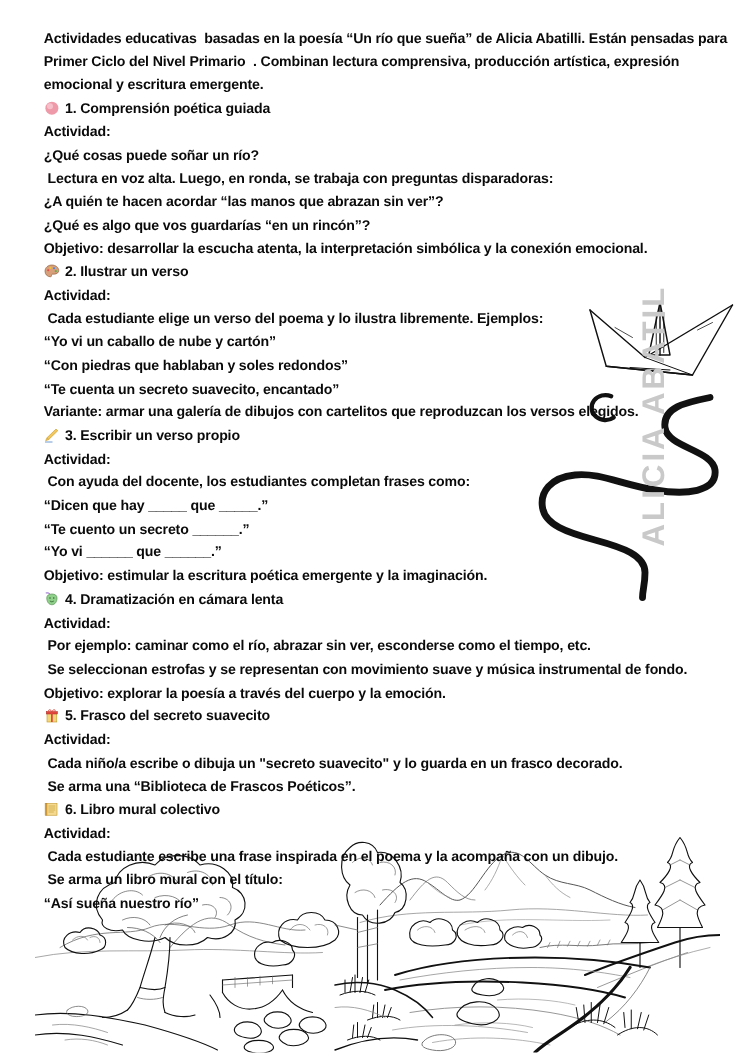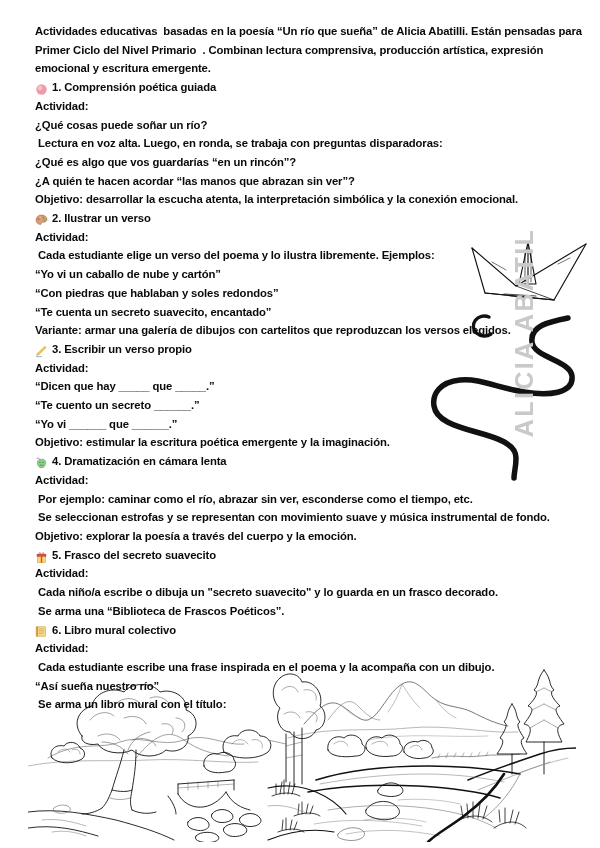--- a/index.html
+++ b/index.html
@@ -36,21 +36,21 @@
     line-height: 18.7px;
     letter-spacing: -0.12px;
     margin: 0;
     white-space: pre-wrap;
   }
   .para.intro {
     width: 548px;
   }
   .heading-row {
     display: flex;
-    align-items: center;
+    align-items: flex-start;
     gap: 4px;
     font-size: 11.3px;
     font-weight: bold;
     color: #0a0a0a;
     line-height: 18.7px;
   }
   .heading-row .ico {
     display: inline-block;
     width: 13px;
     height: 13px;
@@ -155,22 +155,22 @@
           <svg viewBox="0 0 13 13">
               <circle cx="6.5" cy="6.5" r="5.2" fill="#ef9aa8"></circle>
               <circle cx="5" cy="5" r="2.4" fill="#f6c0ca"></circle>
             </svg>
         </span>
         <span class="htext">1. Comprensión poética guiada</span>
       </div>
       <p class="para">Actividad:</p>
       <p class="para">¿Qué cosas puede soñar un río?</p>
       <p class="para"> Lectura en voz alta. Luego, en ronda, se trabaja con preguntas disparadoras:</p>
+      <p class="para">¿A quién te hacen acordar “las manos que abrazan sin ver”?</p>
       <p class="para">¿Qué es algo que vos guardarías “en un rincón”?</p>
-      <p class="para">¿A quién te hacen acordar “las manos que abrazan sin ver”?</p>
       <p class="para">Objetivo: desarrollar la escucha atenta, la interpretación simbólica y la conexión emocional.</p>
     </div>
 
     <div>
       <div class="heading-row">
         <span class="ico">
           <svg viewBox="0 0 13 13">
             <path d="M6.5 1C3.4 1 1 3.1 1 6c0 2.6 2 4.4 4.2 4.4.9 0 1.1-.5 1-1-.1-.6.3-1.1 1-1.1h1.2c2 0 3.6-1.2 3.6-3C12 3.1 9.6 1 6.5 1z" fill="#d8a07a" stroke="#8a5a38" stroke-width="0.5"></path>
             <circle cx="3.6" cy="5.2" r="0.85" fill="#e04a4a"></circle>
             <circle cx="5.4" cy="3.3" r="0.85" fill="#f0c23a"></circle>
@@ -193,20 +193,21 @@
         <span class="ico">
           <svg viewBox="0 0 13 13">
             <path d="M1.5 10.5 L4 9.6 L11.2 2.6 L9.8 1.2 L2.6 8.2 Z" fill="#f2c85a" stroke="#c89a2e" stroke-width="0.5"></path>
             <path d="M2.6 8.2 L4 9.6" stroke="#c89a2e" stroke-width="0.5"></path>
             <path d="M1 11.6 L7 11.6" stroke="#9fbde0" stroke-width="1.1"></path>
           </svg>
         </span>
         <span class="htext">3. Escribir un verso propio</span>
       </div>
       <p class="para">Actividad:</p>
+      <p class="para"> Con ayuda del docente, los estudiantes completan frases como:</p>
       <p class="para">“Dicen que hay _____ que _____.”</p>
       <p class="para">“Te cuento un secreto ______.”</p>
       <p class="para">“Yo vi ______ que ______.”</p>
       <p class="para">Objetivo: estimular la escritura poética emergente y la imaginación.</p>
     </div>
 
     <div>
       <div class="heading-row">
         <span class="ico">
           <svg viewBox="0 0 13 13">
@@ -248,22 +249,22 @@
           <svg viewBox="0 0 13 13">
             <rect x="2.4" y="1.8" width="8.2" height="9.4" fill="#f4d98f" stroke="#c49a32" stroke-width="0.5"></rect>
             <path d="M3.8 3.8 H9.2 M3.8 5.4 H9.2 M3.8 7 H9.2 M3.8 8.6 H8" stroke="#c49a32" stroke-width="0.5"></path>
             <rect x="1.1" y="1.8" width="1.4" height="9.4" fill="#e0a83c" stroke="#b07a22" stroke-width="0.4"></rect>
           </svg>
         </span>
         <span class="htext">6. Libro mural colectivo</span>
       </div>
       <p class="para">Actividad:</p>
       <p class="para"> Cada estudiante escribe una frase inspirada en el poema y la acompaña con un dibujo.</p>
+      <p class="para"> Se arma un libro mural con el título:</p>
       <p class="para">“Así sueña nuestro río”</p>
-      <p class="para"> Se arma un libro mural con el título:</p>
     </div>
 
   </div>
 
   <div class="art" id="landscape-art">
     <svg viewBox="0 0 548 180" width="548" height="180" fill="none" stroke="#111" stroke-linecap="round" stroke-linejoin="round">
 
       <g stroke-width="0.9">
 
         <path d="M20 96 C50 78, 72 88, 92 80 C112 72, 134 86, 156 78 C178 70, 196 84, 216 82" stroke="#777" stroke-width="0.7"></path>

